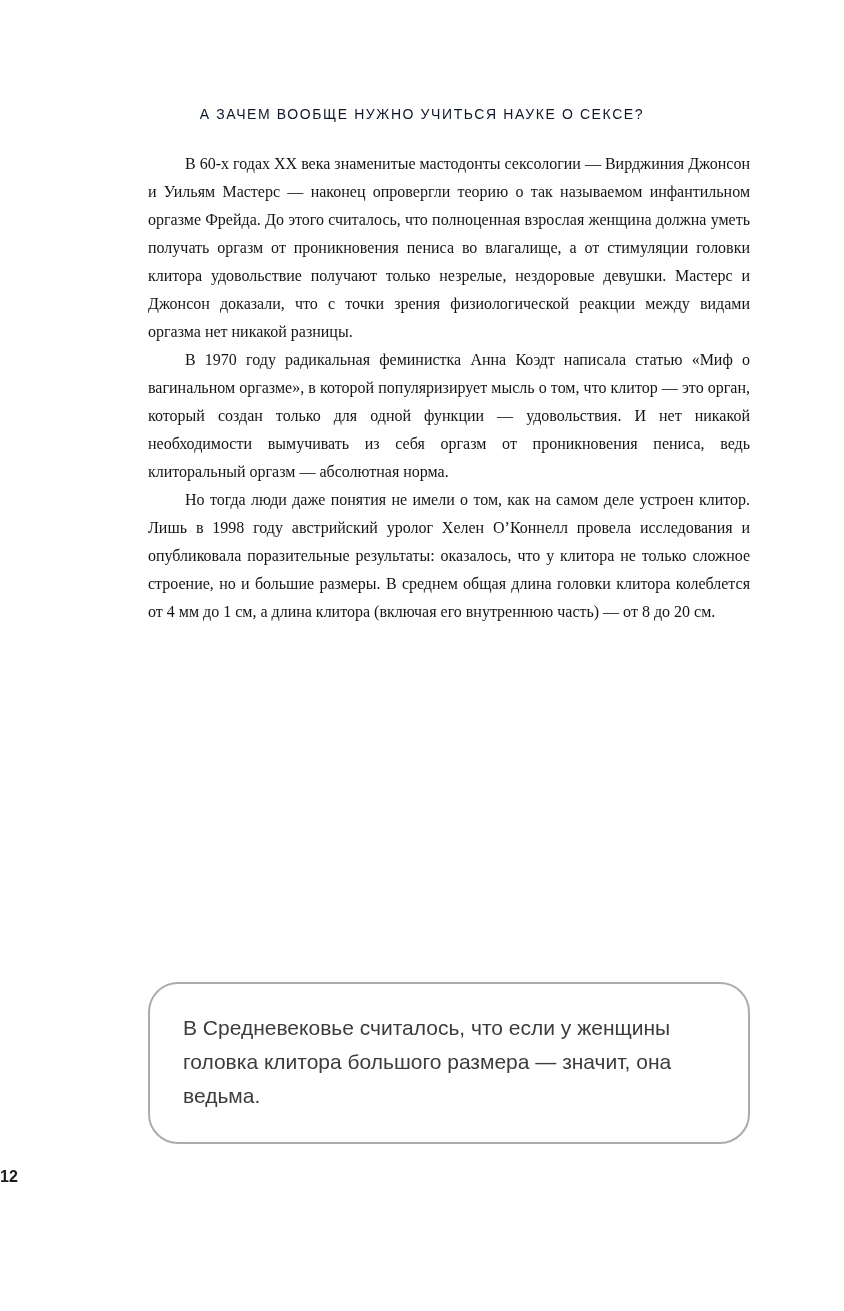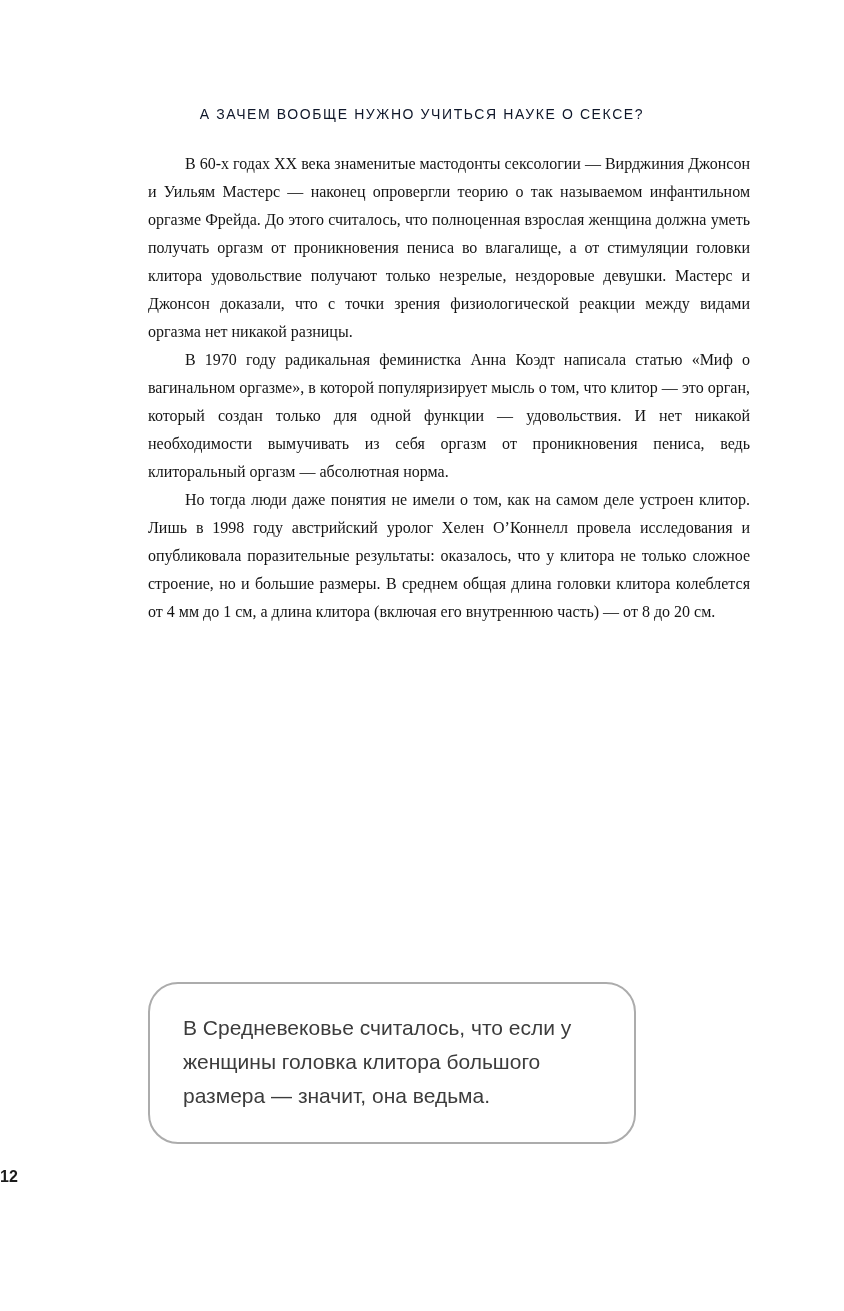--- a/index.html
+++ b/index.html
@@ -41,21 +41,21 @@
   }
   .body-text p {
     margin: 0;
     padding: 0;
     text-indent: 37px;
   }
   .callout-box {
     position: absolute;
     left: 148px;
     top: 982px;
-    width: 488px;
+    width: 602px;
     box-sizing: border-box;
     border: 2px solid #acacac;
     border-radius: 30px;
     padding: 27px 33px 29px 33px;
     background: #ffffff;
   }
   .callout-text {
     font-family: "Liberation Sans", sans-serif;
     font-size: 21px;
     line-height: 34px;

